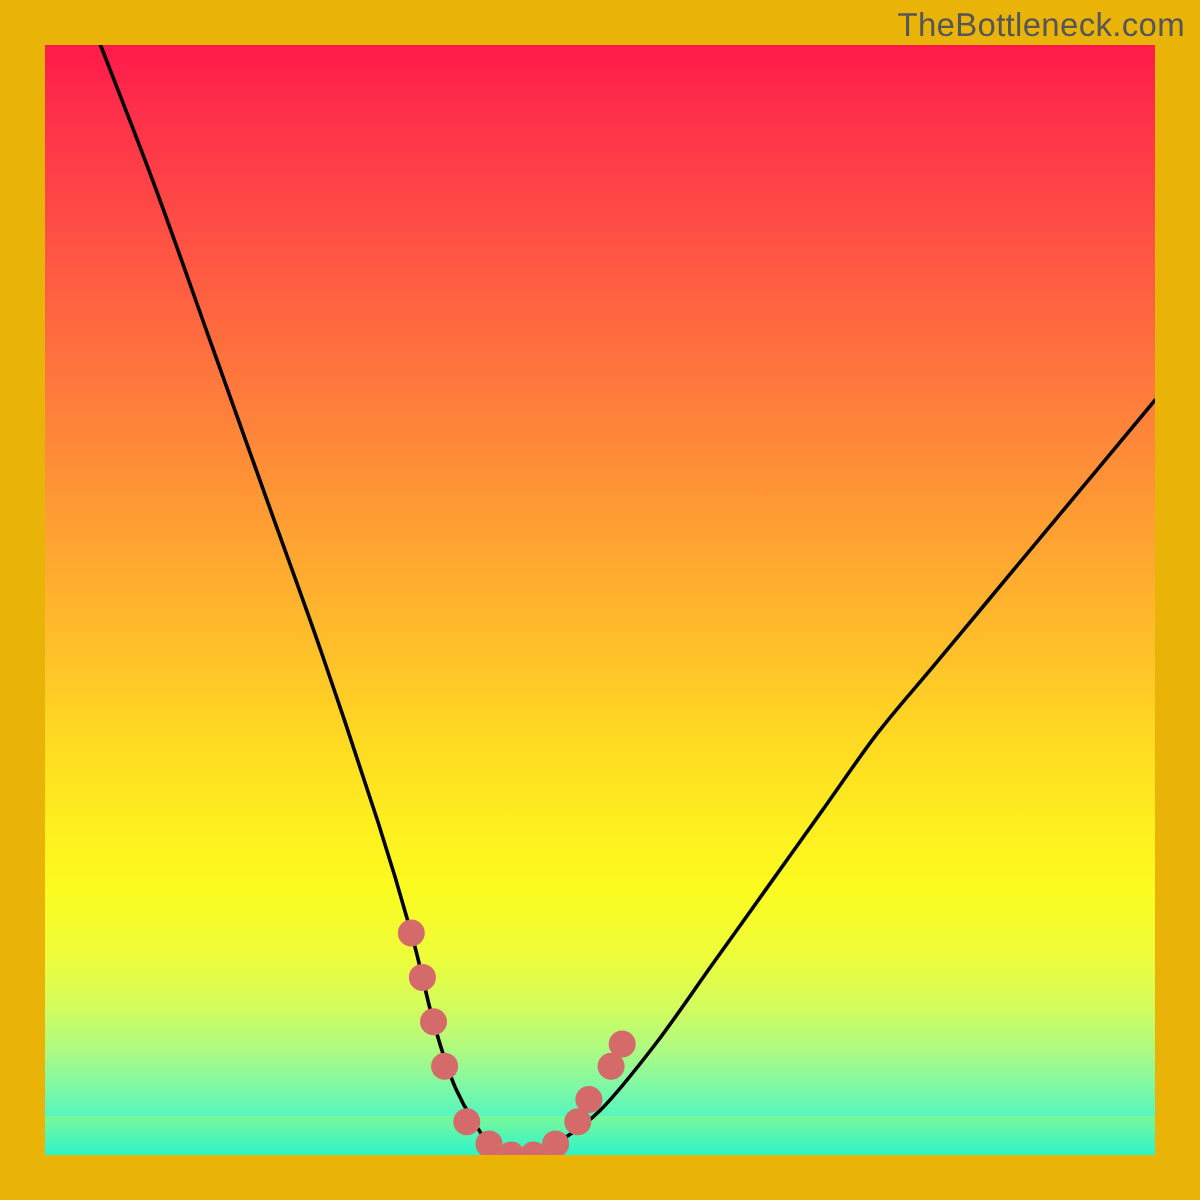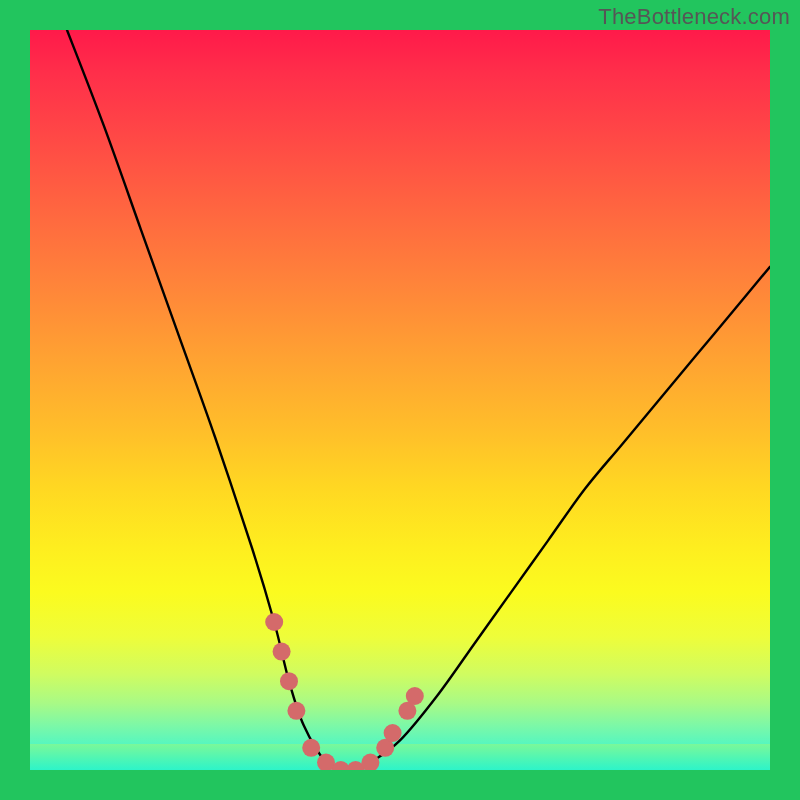--- a/index.html
+++ b/index.html
@@ -8,21 +8,21 @@
     width: 800px;
     height: 800px;
     background: #000000;
     overflow: hidden;
     font-family: Arial, Helvetica, sans-serif;
   }
   .outer {
     position: relative;
     width: 800px;
     height: 800px;
-    background: #22c55e;
+    background: #eab308;
   }
   .watermark {
     position: absolute;
     top: 4px;
     right: 10px;
     font-size: 22px;
     font-weight: 500;
     color: #565656;
     letter-spacing: 0.2px;
     z-index: 30;

